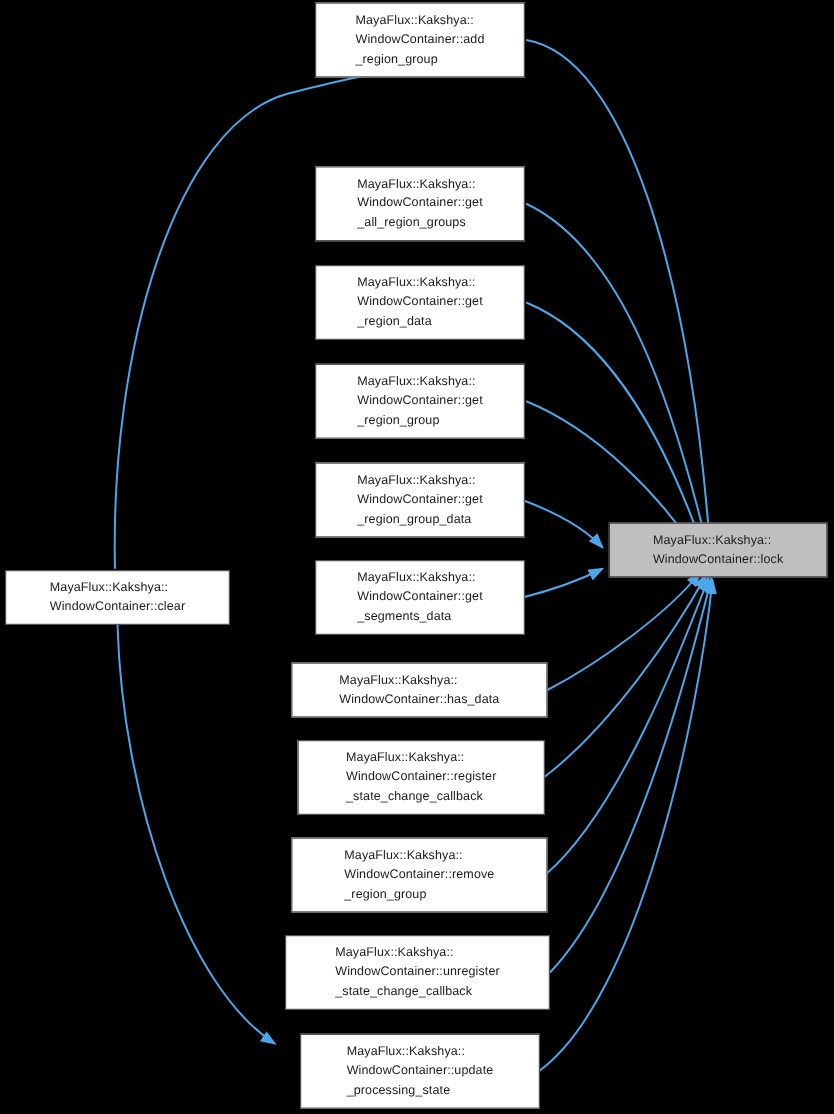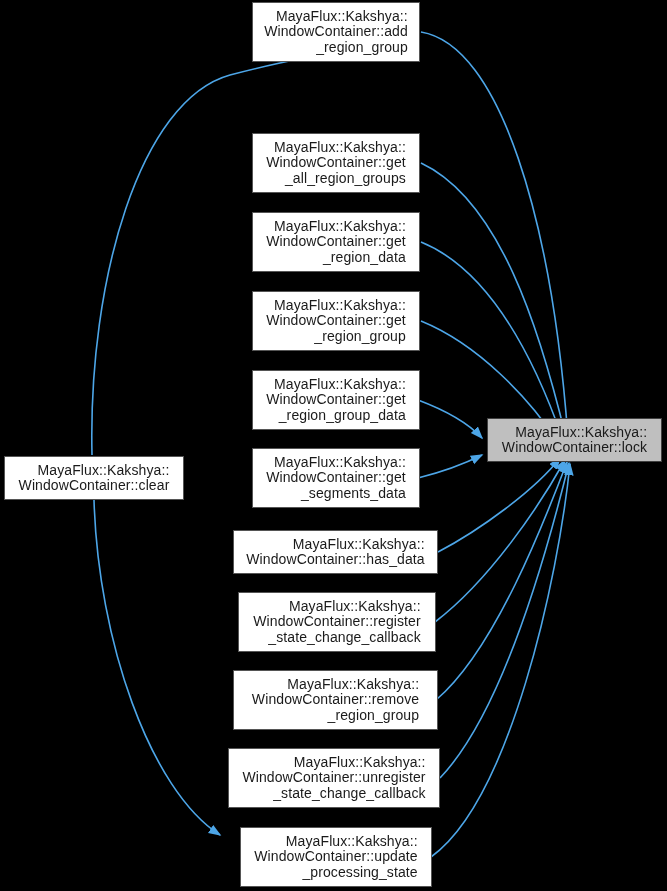--- a/index.html
+++ b/index.html
@@ -24,23 +24,23 @@
     pointer-events: none;
   }
   .node {
     position: absolute;
     box-sizing: border-box;
     background: #ffffff;
     border: 1px solid #555555;
     display: flex;
     align-items: center;
     justify-content: center;
-    text-align: right;
+    text-align: left;
     color: #1a1a1a;
-    font-size: 14px;
+    font-size: 10px;
     line-height: 15.5px;
     letter-spacing: 0.1px;
     white-space: pre-line;
     padding: 2px 3px;
   }
   .node.highlight {
     background: #bfbfbf;
     border-color: #404040;
   }
 </style>

